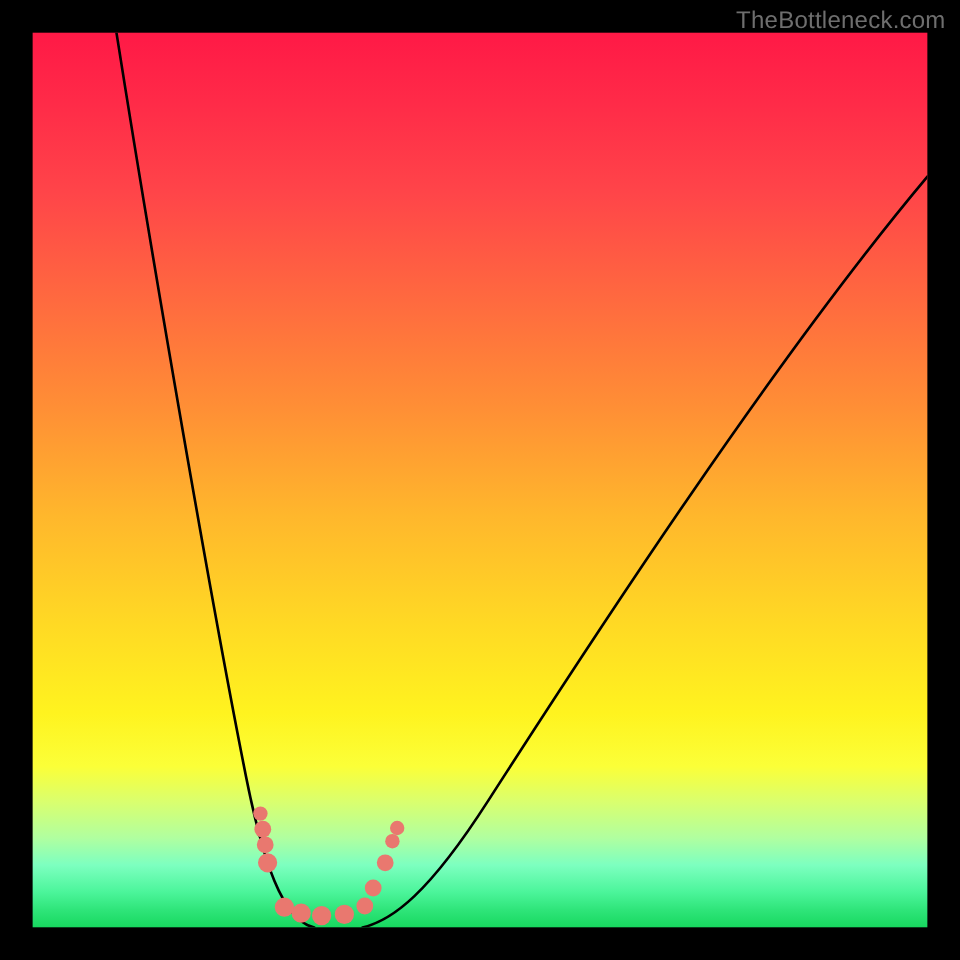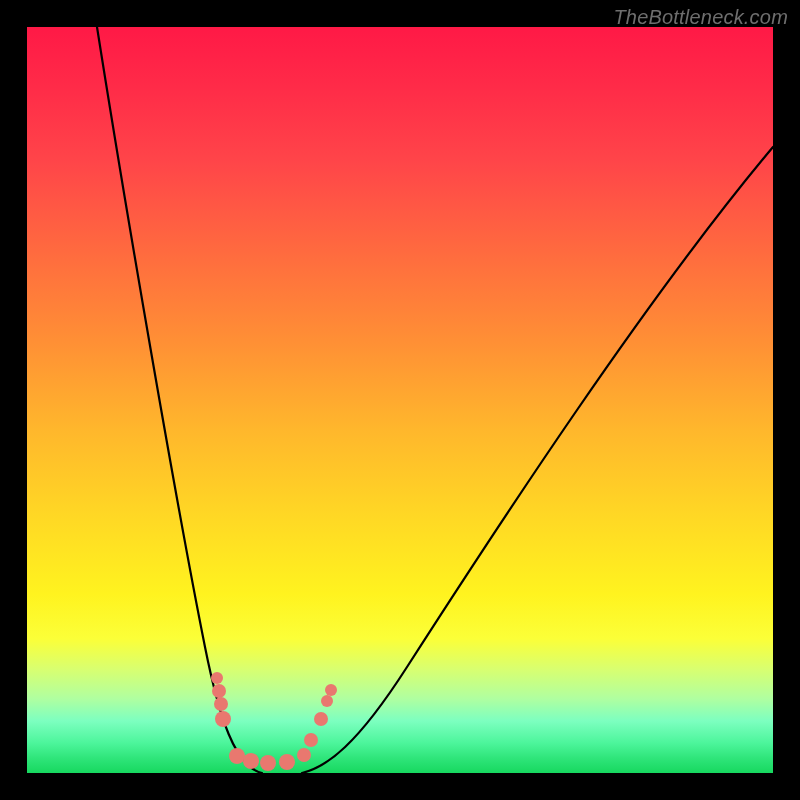--- a/index.html
+++ b/index.html
@@ -58,21 +58,20 @@
   }
   .watermark {
     position: absolute;
     top: 6px;
     right: 12px;
     color: #6e6e6e;
     font-size: 20px;
     font-weight: 500;
     letter-spacing: 0.2px;
     user-select: none;
-    font-style: italic;
   }
 </style>
 </head>
 <body>
 
 <div class="frame">
   <div class="gradient-bg"></div>
 
   <svg class="curves" viewBox="0 0 746 746" preserveAspectRatio="none">
     <path class="curve-path" d="M 70 0

